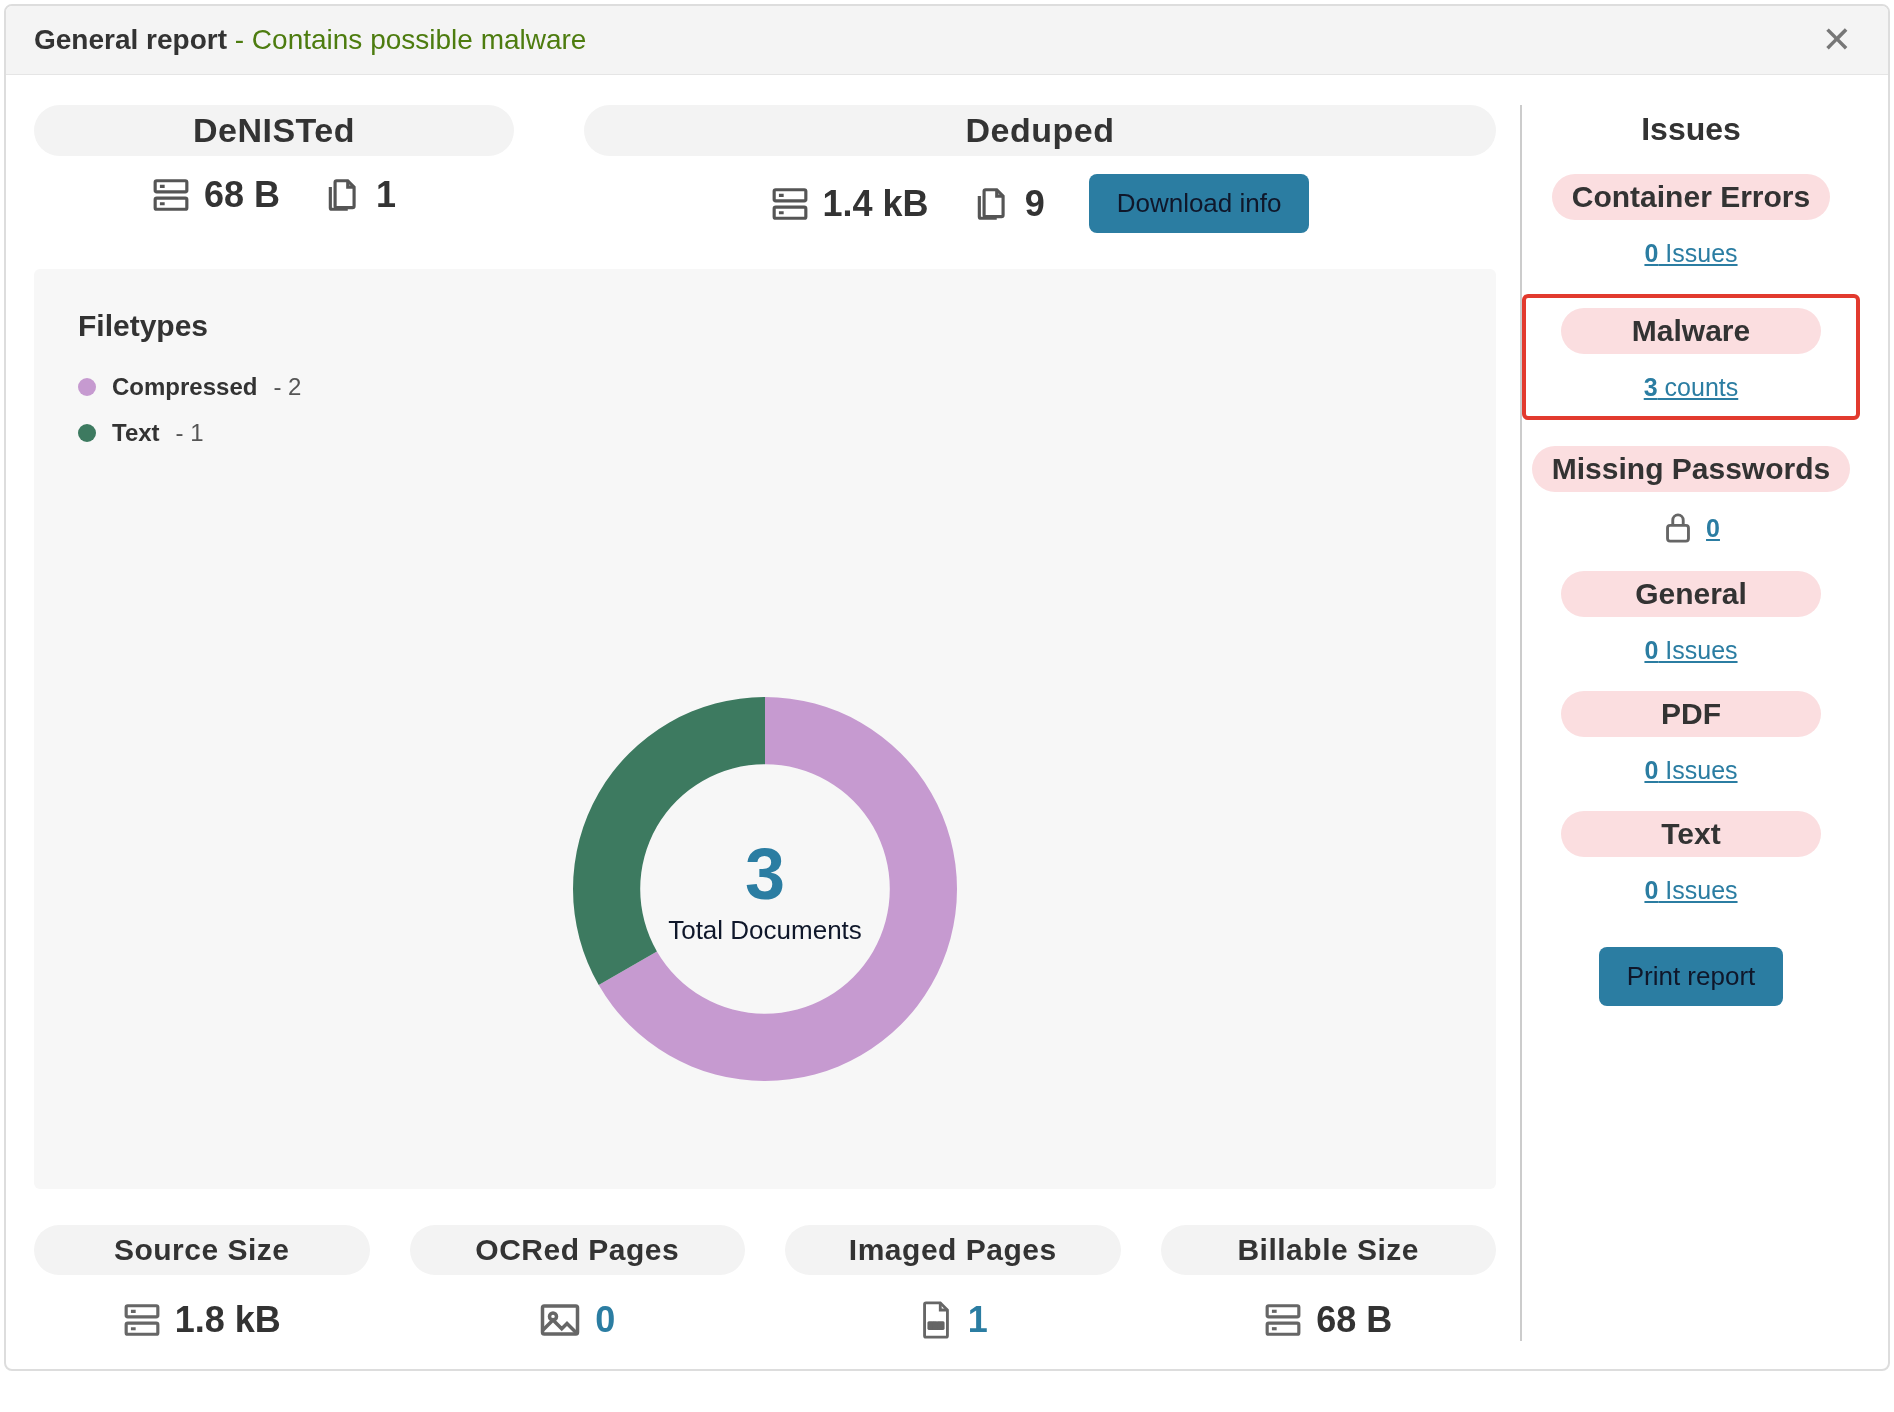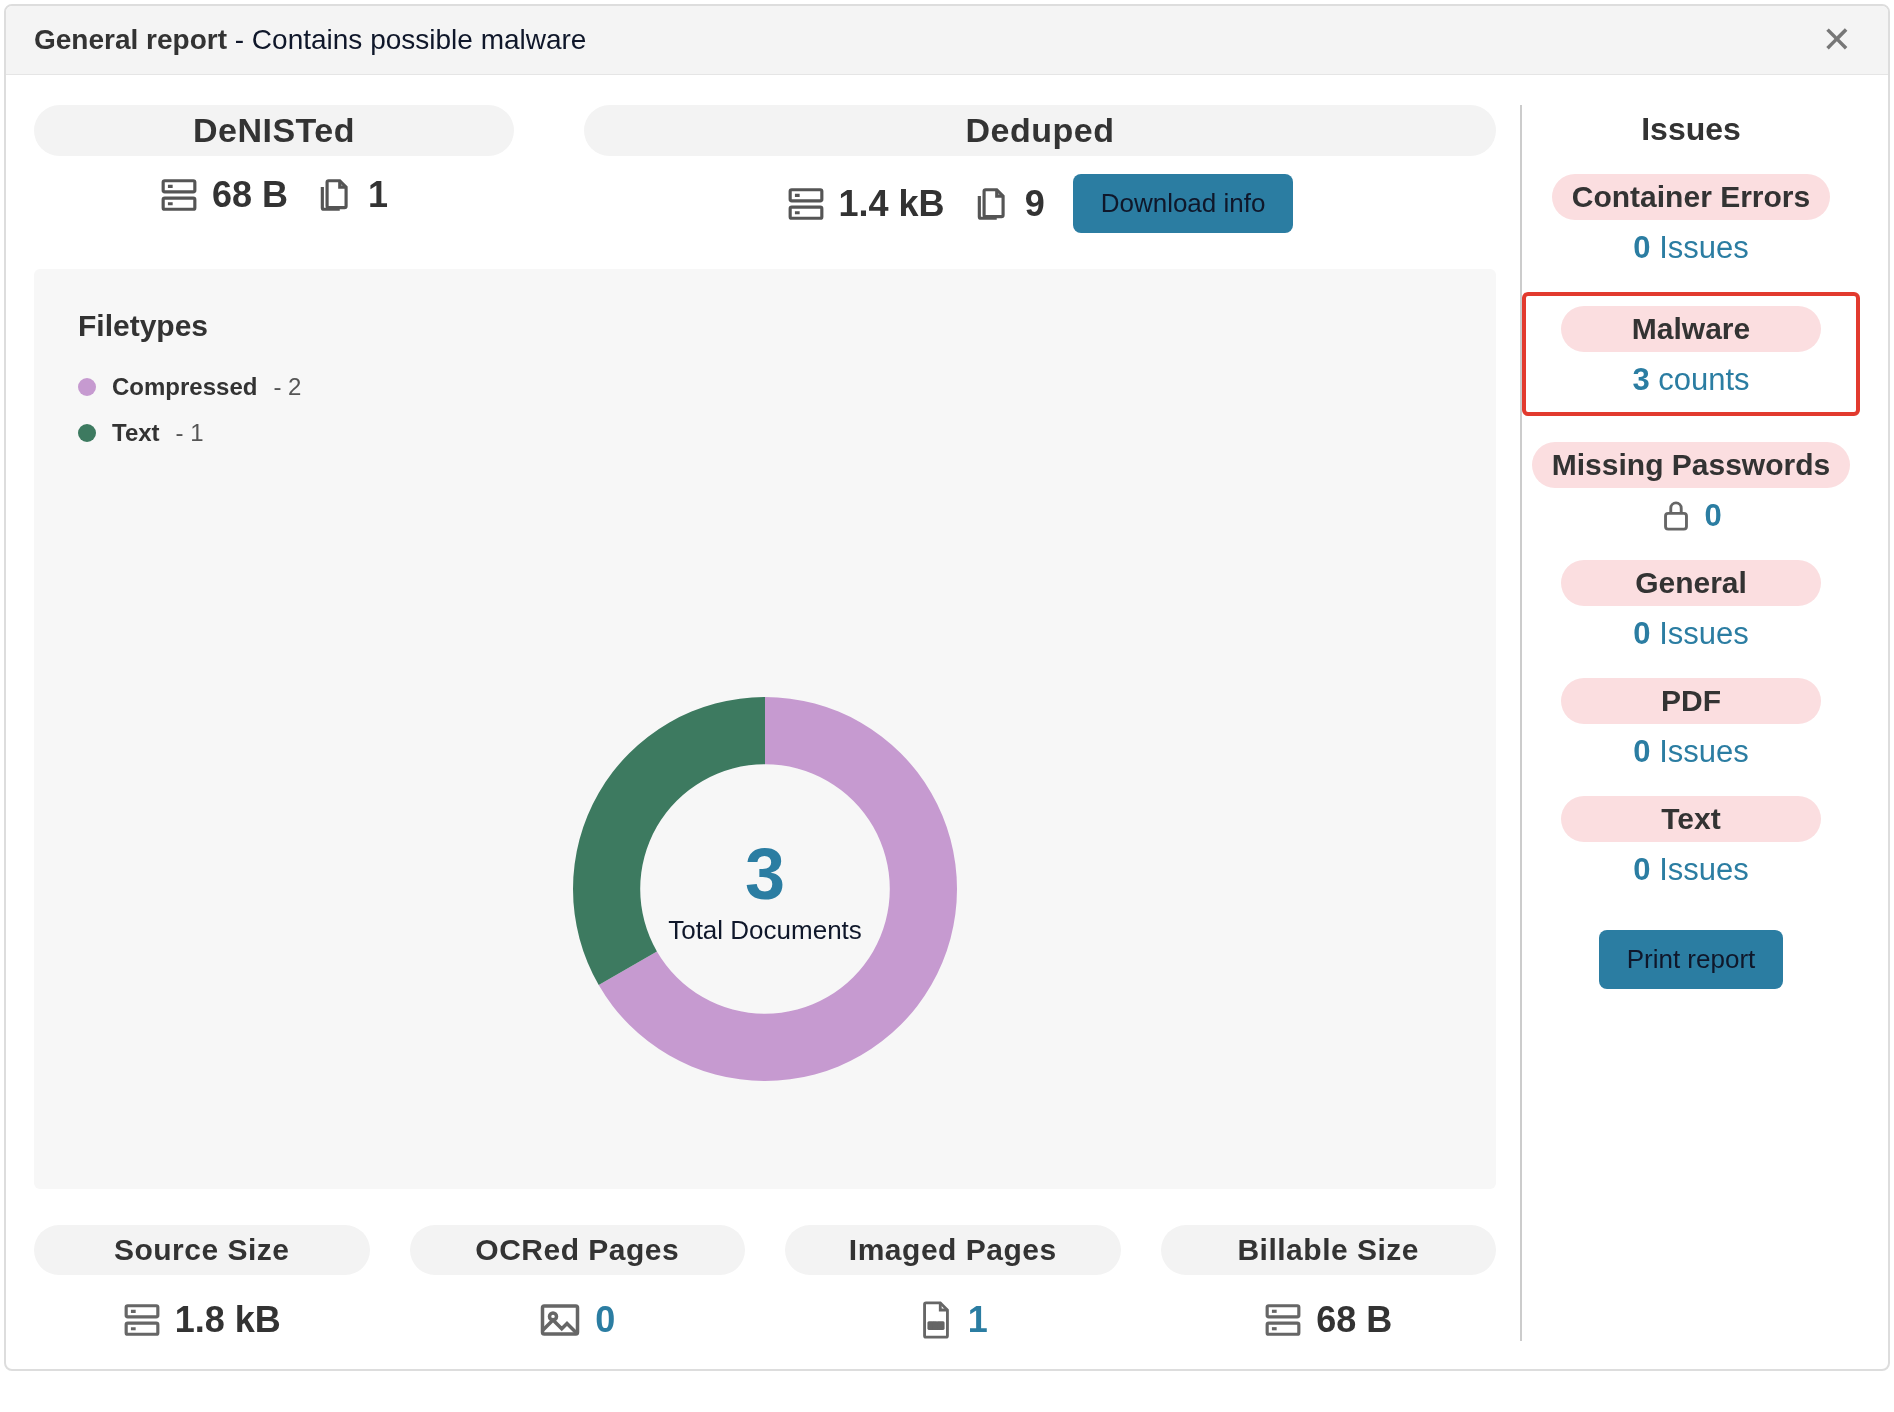--- a/index.html
+++ b/index.html
@@ -30,21 +30,21 @@
   .titlebar{
     display:flex;
     align-items:center;
     justify-content:space-between;
     padding:16px 28px;
     background:#f4f4f4;
     border-bottom:1px solid #e5e5e5;
     font-size:28px;
   }
   .titlebar .title-strong{font-weight:700;}
-  .titlebar .title-sub{color:#0f172a;font-weight:400;}
+  .titlebar .title-sub{color:#4d7c0f;font-weight:400;}
   .close-x{font-size:36px;color:#777;cursor:pointer;padding:0 8px;line-height:1;}
   .body{
     display:flex;
     padding:30px 28px 28px 28px;
     gap:24px;
   }
   .main{flex:1;min-width:0;}
   .side{
     width:340px;
     border-left:2px solid #ccc;
@@ -57,21 +57,21 @@
     background:var(--grey-pill);
     border-radius:28px;
     padding:6px 40px;
     font-weight:800;
     font-size:34px;
     font-family:"Arial Narrow","Segoe UI",Arial,sans-serif;
     letter-spacing:0.5px;
     text-align:center;
     min-width:300px;
   }
-  .stat-line{display:flex;align-items:center;gap:28px;margin-top:18px;justify-content:center;}
+  .stat-line{display:flex;align-items:center;gap:44px;margin-top:18px;justify-content:center;}
   .stat{display:flex;align-items:center;gap:14px;font-size:36px;font-weight:800;font-family:"Arial Narrow",Arial,sans-serif;}
   .icon{display:inline-flex;}
   .btn{
     background:var(--teal);
     color:#0f172a;
     border:none;
     border-radius:8px;
     padding:14px 28px;
     font-size:26px;
     cursor:pointer;
@@ -105,21 +105,21 @@
   .issue-pill{
     background:var(--pink);
     border-radius:26px;
     padding:6px 20px;
     font-weight:800;
     font-size:30px;
     font-family:"Arial Narrow",Arial,sans-serif;
     display:inline-block;
     min-width:260px;
   }
-  .issue-sub{margin-top:10px;font-size:31px;color:var(--teal);}
+  .issue-sub{margin-top:19px;font-size:25px;color:var(--teal);text-decoration:underline;}
   .issue-sub .num{font-weight:800;}
   .issue.highlight{border:4px solid #e23a2e;border-radius:6px;padding:10px 8px 14px 8px;}
   .side .btn{margin-top:20px;align-self:center;}
   svg{display:block;}
   .val-teal{color:var(--teal);}
 </style>
 </head>
 <body>
 
 <div class="dialog">

